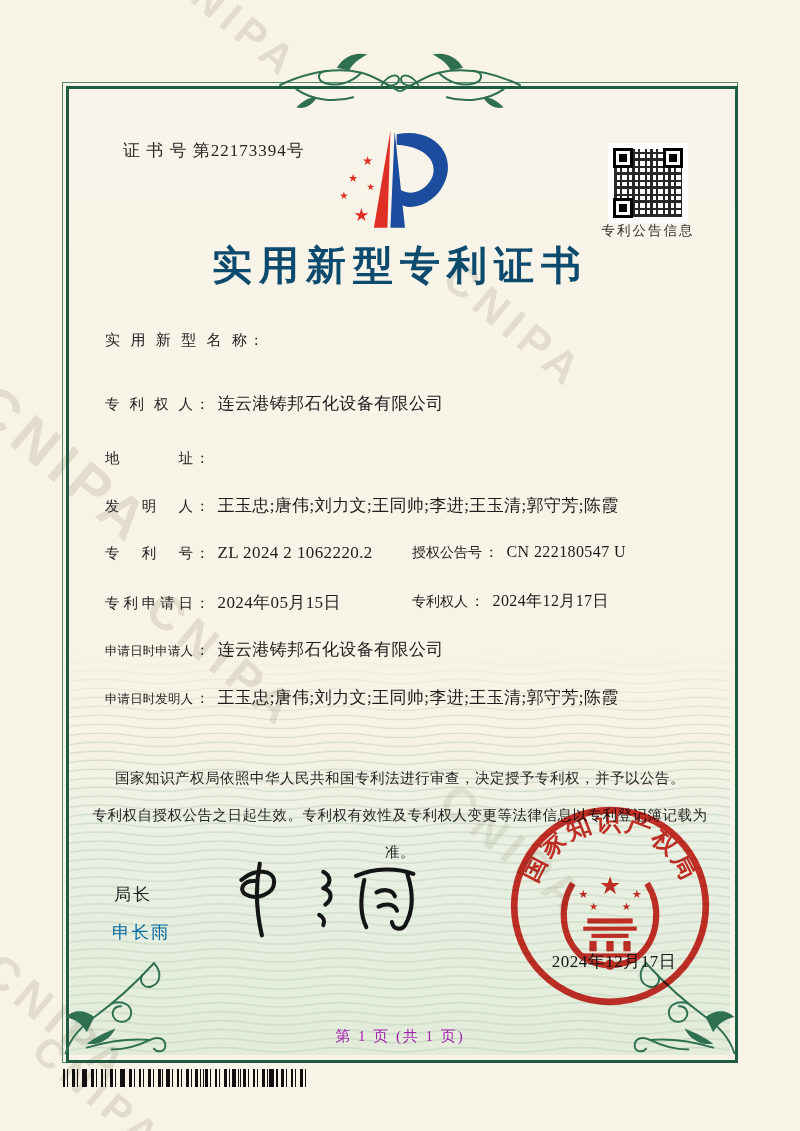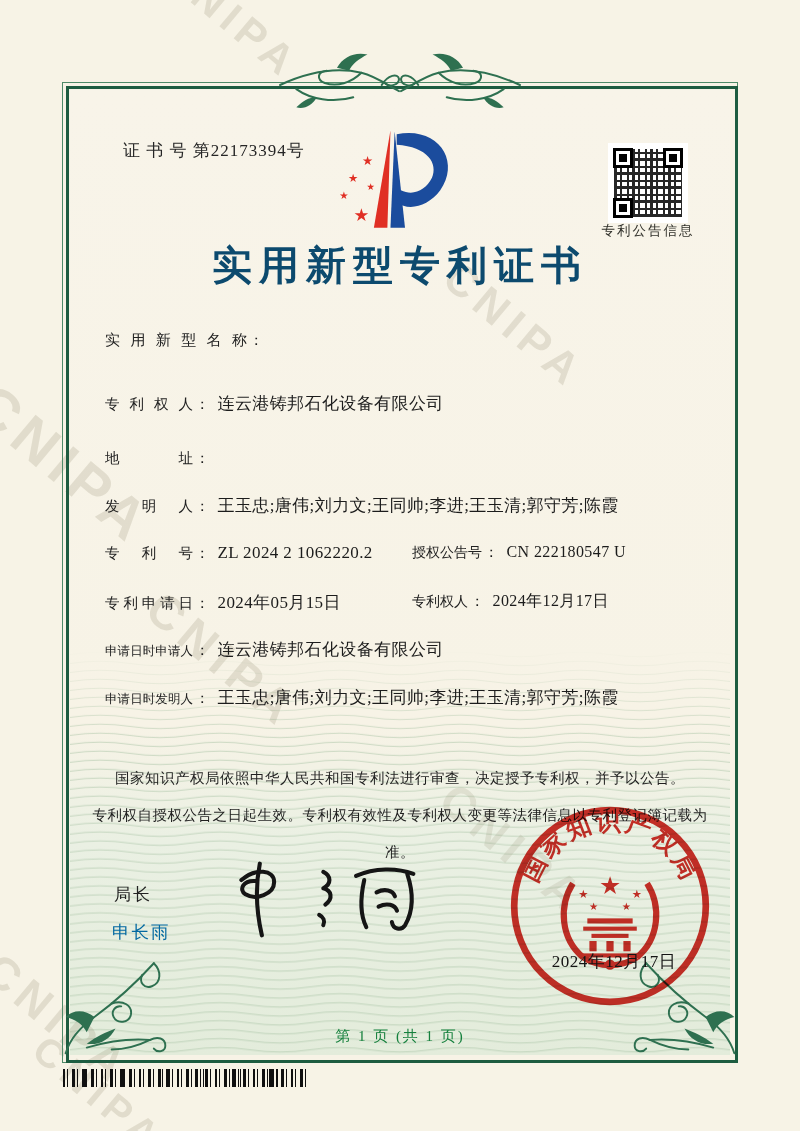--- a/index.html
+++ b/index.html
@@ -63,21 +63,21 @@
   .officer-title{position:absolute;left:114px;top:883px;font-size:17px;color:#222;
                  font-family:"Liberation Sans","DejaVu Sans",sans-serif;letter-spacing:2px;}
   .officer-name{position:absolute;left:112px;top:920px;font-size:17.5px;color:#0369a1;
                 font-family:"Liberation Sans","DejaVu Sans",sans-serif;letter-spacing:2px;}
   .signature{position:absolute;left:225px;top:848px;}
   .seal{position:absolute;left:507px;top:803px;opacity:.94;mix-blend-mode:multiply;}
   .seal-date{position:absolute;left:540px;top:950px;width:148px;text-align:center;
              font-size:17px;color:#141414;letter-spacing:.5px;}
   
   .footer-page{position:absolute;left:0;top:1027px;width:100%;text-align:center;
-               font-size:15px;color:#15803d;letter-spacing:2px;}
+               font-size:15px;color:#a21caf;letter-spacing:2px;}
   .barcode{position:absolute;left:63px;top:1069px;width:243px;height:18px;background:
      repeating-linear-gradient(90deg,#101010 0 2px,transparent 2px 4px,#101010 4px 5px,transparent 5px 9px,#101010 9px 12px,transparent 12px 14px,#101010 14px 15px,transparent 15px 19px),
      repeating-linear-gradient(90deg,transparent 0 21px,#101010 21px 24px,transparent 24px 29px,#101010 29px 30px,transparent 30px 37px);}
 </style>
 </head>
 <body>
 
 <div class="page">
 
   <div class="innerbg">

